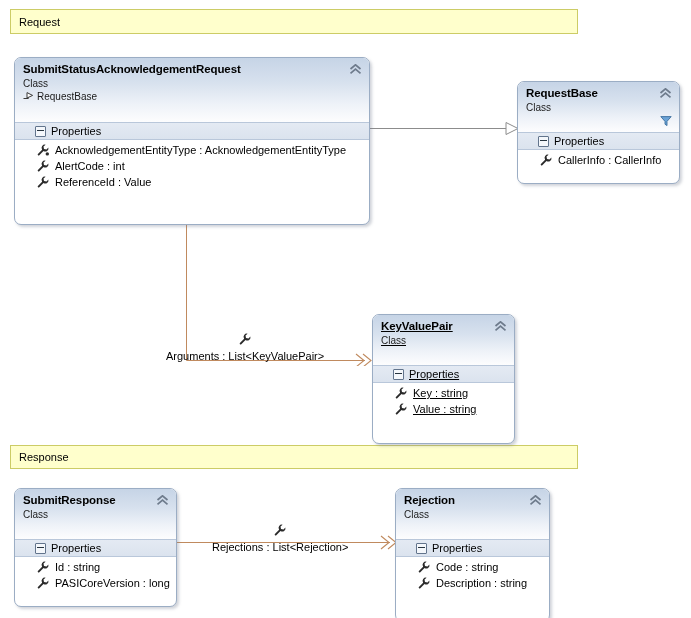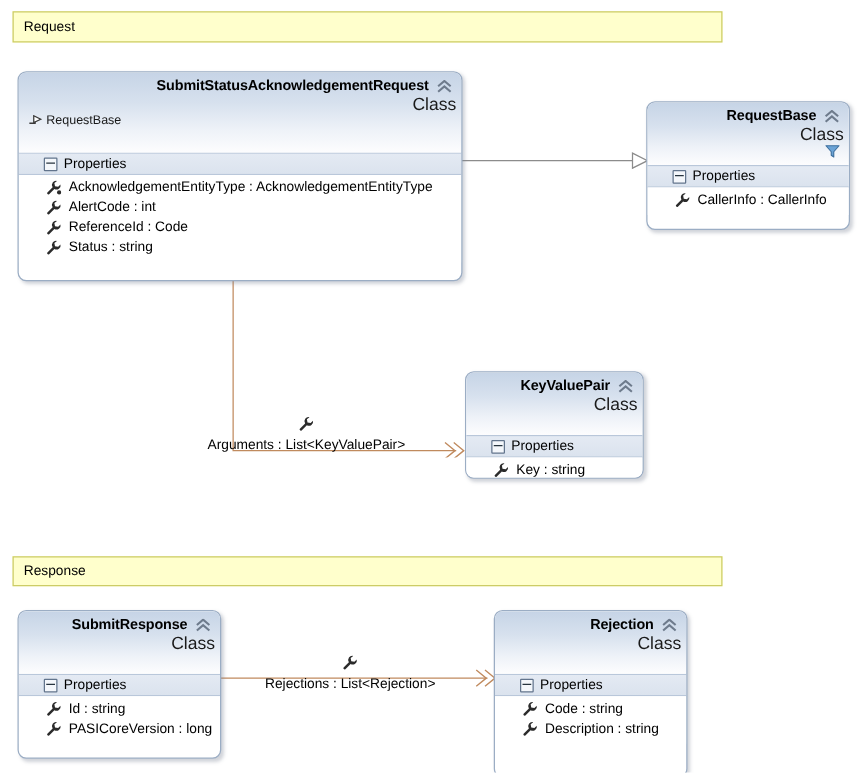--- a/index.html
+++ b/index.html
@@ -35,32 +35,31 @@
     border-radius:7px;
     background:#ffffff;
     box-shadow:2px 2px 3px rgba(120,130,145,.35);
     overflow:hidden;
   }
   .cls-head{
     position:relative;
     background:linear-gradient(to bottom,#c6d4e6 0%,#d7e1ee 38%,#eef2f8 72%,#fdfdfe 100%);
     padding:5px 4px 6px 8px;
     box-sizing:border-box;
-    text-align:right;
   }
   .cls-name{
     font-weight:bold;
     font-size:11.5px;
     color:#000;
     letter-spacing:-0.1px;
     line-height:13px;
     padding-right:22px;
   }
   .cls-stereo{
-    font-size:14px;
+    font-size:10px;
     color:#1a1a1a;
     line-height:13px;
     margin-top:1px;
   }
   .cls-base{
     font-size:10px;
     color:#1a1a1a;
     line-height:13px;
     margin-top:0px;
     display:flex;align-items:center;gap:3px;
@@ -197,27 +196,21 @@
       <div class="member">
         <svg class="wrench" viewBox="0 0 12 12">
           <path d="M8.6,0.7 a3.3,3.3 0 0 0 -3.5,5.0 L0.9,9.9 a1,1 0 0 0 1.4,1.4 L6.5,7.1 a3.3,3.3 0 0 0 4.9,-3.6 L9.5,5.4 L7.0,4.9 L6.5,2.4 Z" fill="#2b2b2b"></path>
         </svg>
         <span>AlertCode : int</span>
       </div>
       <div class="member">
         <svg class="wrench" viewBox="0 0 12 12">
           <path d="M8.6,0.7 a3.3,3.3 0 0 0 -3.5,5.0 L0.9,9.9 a1,1 0 0 0 1.4,1.4 L6.5,7.1 a3.3,3.3 0 0 0 4.9,-3.6 L9.5,5.4 L7.0,4.9 L6.5,2.4 Z" fill="#2b2b2b"></path>
         </svg>
-        <span>ReferenceId : Code</span>
-      </div>
-      <div class="member">
-        <svg class="wrench" viewBox="0 0 12 12">
-          <path d="M8.6,0.7 a3.3,3.3 0 0 0 -3.5,5.0 L0.9,9.9 a1,1 0 0 0 1.4,1.4 L6.5,7.1 a3.3,3.3 0 0 0 4.9,-3.6 L9.5,5.4 L7.0,4.9 L6.5,2.4 Z" fill="#2b2b2b"></path>
-        </svg>
-        <span>Status : string</span>
+        <span>ReferenceId : Value</span>
       </div>
     </div>
   </div>
 
   <div class="clsbox" style="left:517px;top:81px;width:163px;height:103px;">
     <div class="cls-head" style="height:50px;">
       <div class="cls-name">RequestBase</div>
       <div class="cls-stereo">Class</div>
       <svg class="collapse" viewBox="0 0 13 11">
         <polyline points="1.5,5 6.5,0.8 11.5,5" fill="none" stroke="#6e7b8c" stroke-width="1.7"></polyline>
@@ -236,21 +229,21 @@
     <div class="members">
       <div class="member">
         <svg class="wrench" viewBox="0 0 12 12">
           <path d="M8.6,0.7 a3.3,3.3 0 0 0 -3.5,5.0 L0.9,9.9 a1,1 0 0 0 1.4,1.4 L6.5,7.1 a3.3,3.3 0 0 0 4.9,-3.6 L9.5,5.4 L7.0,4.9 L6.5,2.4 Z" fill="#2b2b2b"></path>
         </svg>
         <span>CallerInfo : CallerInfo</span>
       </div>
     </div>
   </div>
 
-  <div class="clsbox" style="left:372px;top:297px;width:143px;height:86px;">
+  <div class="clsbox" style="left:372px;top:314px;width:143px;height:130px;text-decoration:underline;">
     <div class="cls-head" style="height:50px;">
       <div class="cls-name">KeyValuePair</div>
       <div class="cls-stereo">Class</div>
       <svg class="collapse" viewBox="0 0 13 11">
         <polyline points="1.5,5 6.5,0.8 11.5,5" fill="none" stroke="#6e7b8c" stroke-width="1.7"></polyline>
         <polyline points="1.5,9.4 6.5,5.2 11.5,9.4" fill="none" stroke="#6e7b8c" stroke-width="1.7"></polyline>
       </svg>
     </div>
 
     <div class="comp-head">

